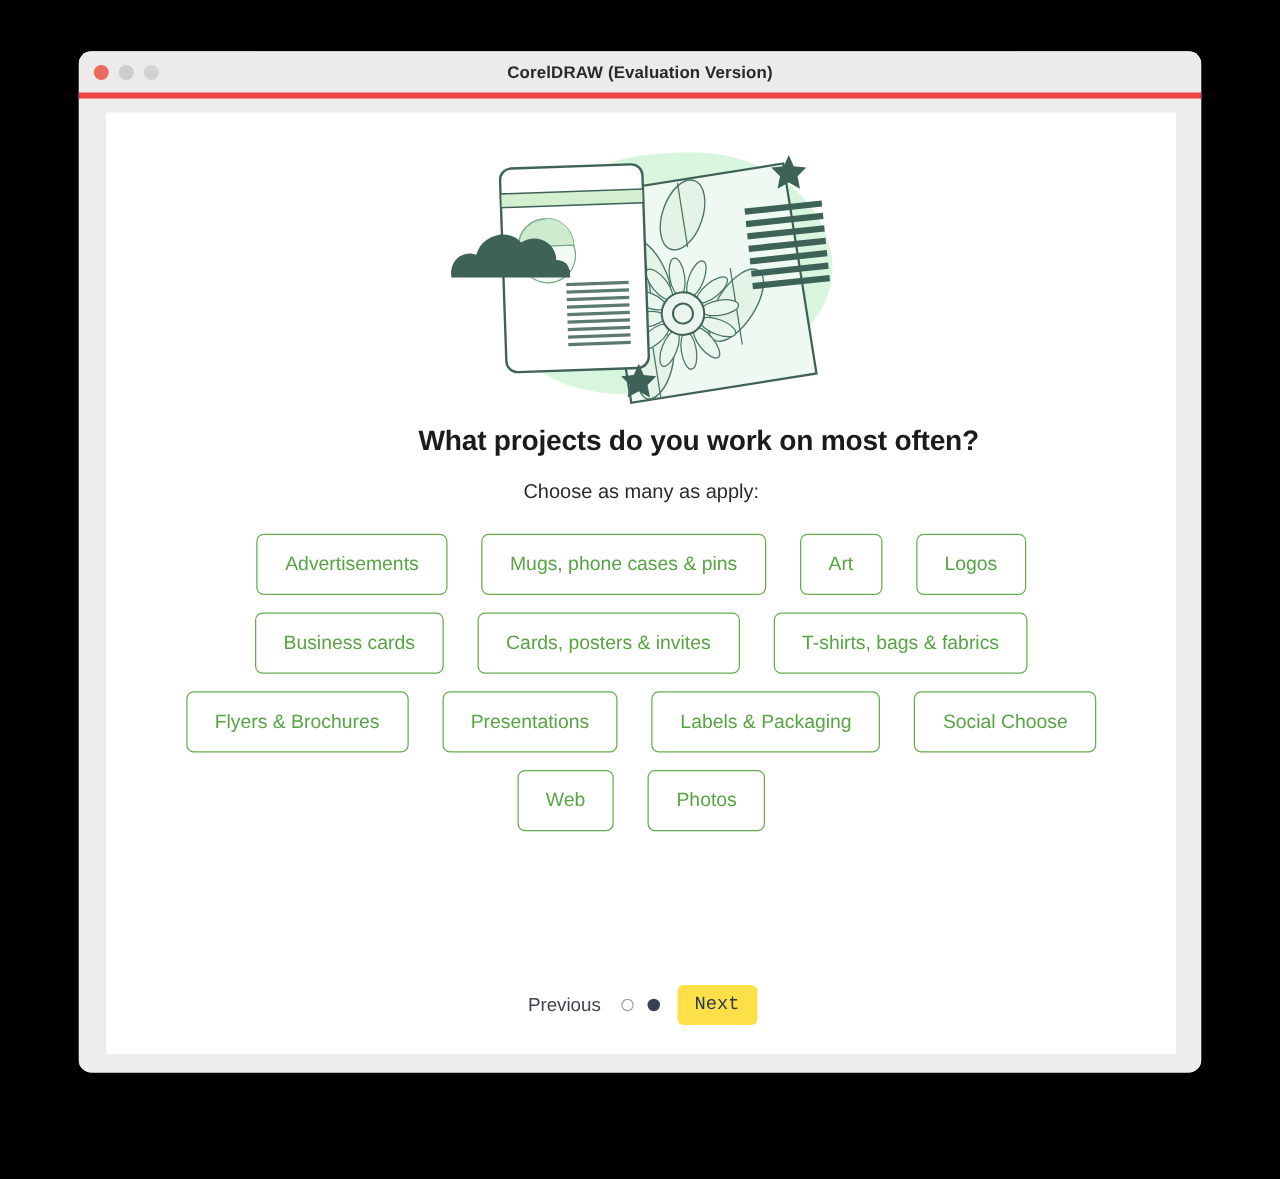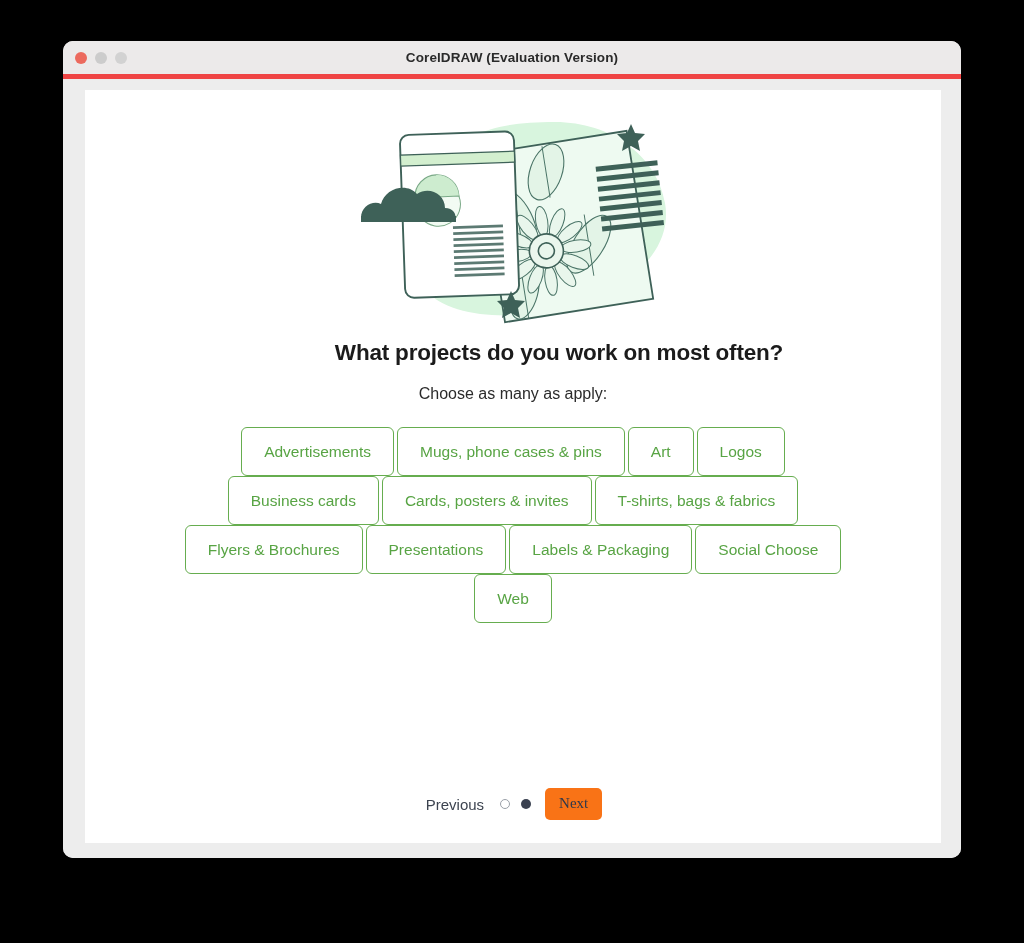--- a/index.html
+++ b/index.html
@@ -122,21 +122,22 @@
   
   .options {
     position: absolute;
     top: 337px;
     left: 0;
     width: 100%;
   }
   .opt-row {
     display: flex;
     justify-content: center;
-    gap: 3px;
+    gap: 27px;
+    margin-bottom: 14px;
   }
   .pill {
     border: 1.6px solid #66ad4f;
     border-radius: 6px;
     background: #ffffff;
     color: #58a444;
     font-size: 15.5px;
     font-family: "Liberation Sans", sans-serif;
     padding: 0 22px;
     height: 49px;
@@ -174,26 +175,26 @@
     height: 10px;
     border-radius: 50%;
     box-sizing: border-box;
     cursor: pointer;
   }
   .dot.hollow { border: 1.4px solid #9aa0a8; background: transparent; }
   .dot.filled { background: #3a4150; }
   .next-btn {
     font-size: 15px;
     color: #31384a;
-    background: #f97316;
+    background: #fde047;
     border: none;
     border-radius: 5px;
     padding: 7px 14px 8px 14px;
     cursor: pointer;
-    font-family: Liberation Serif, serif;
+    font-family: Liberation Mono, monospace;
   }
 </style>
 </head>
 <body>
 
 <div id="screen">
 
   <div class="window">
 
     <div class="titlebar">
@@ -304,20 +305,21 @@
             <button class="pill">T-shirts, bags &amp; fabrics</button>
           </div>
           <div class="opt-row">
             <button class="pill">Flyers &amp; Brochures</button>
             <button class="pill">Presentations</button>
             <button class="pill">Labels &amp; Packaging</button>
             <button class="pill">Social Choose</button>
           </div>
           <div class="opt-row">
             <button class="pill">Web</button>
+            <button class="pill">Photos</button>
           </div>
         </div>
 
         <div class="footer">
           <span class="prev-link">Previous</span>
           <span class="dots">
             <span class="dot hollow"></span>
             <span class="dot filled"></span>
           </span>
           <button class="next-btn">Next</button>

